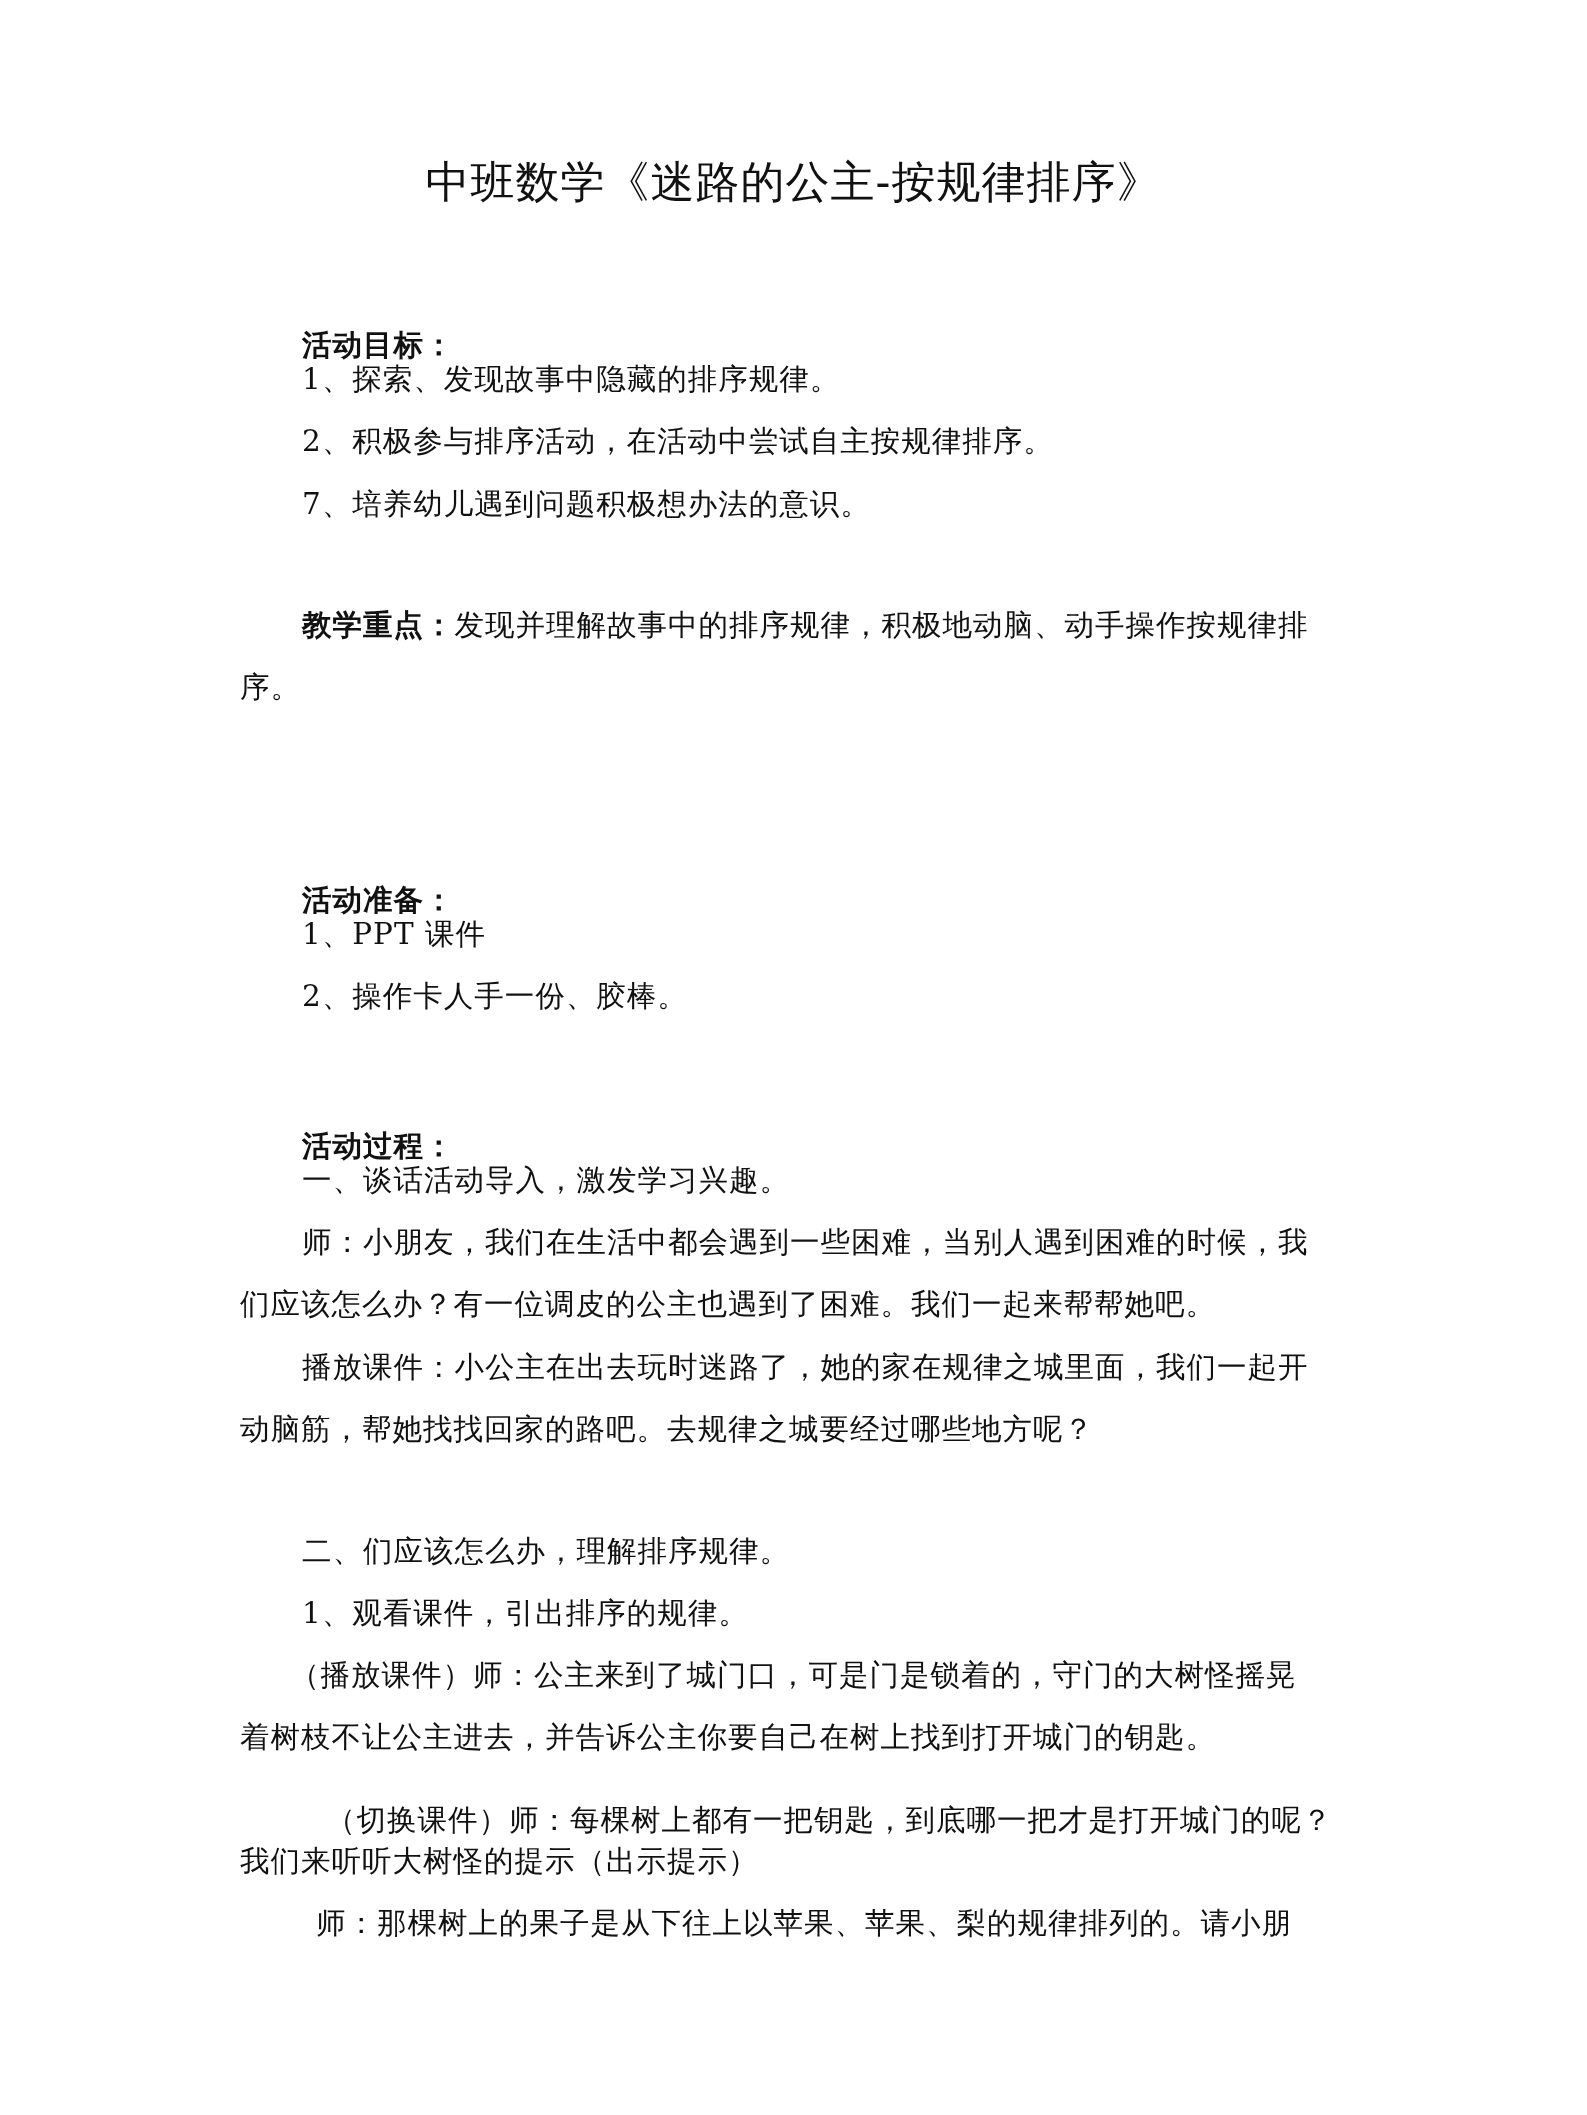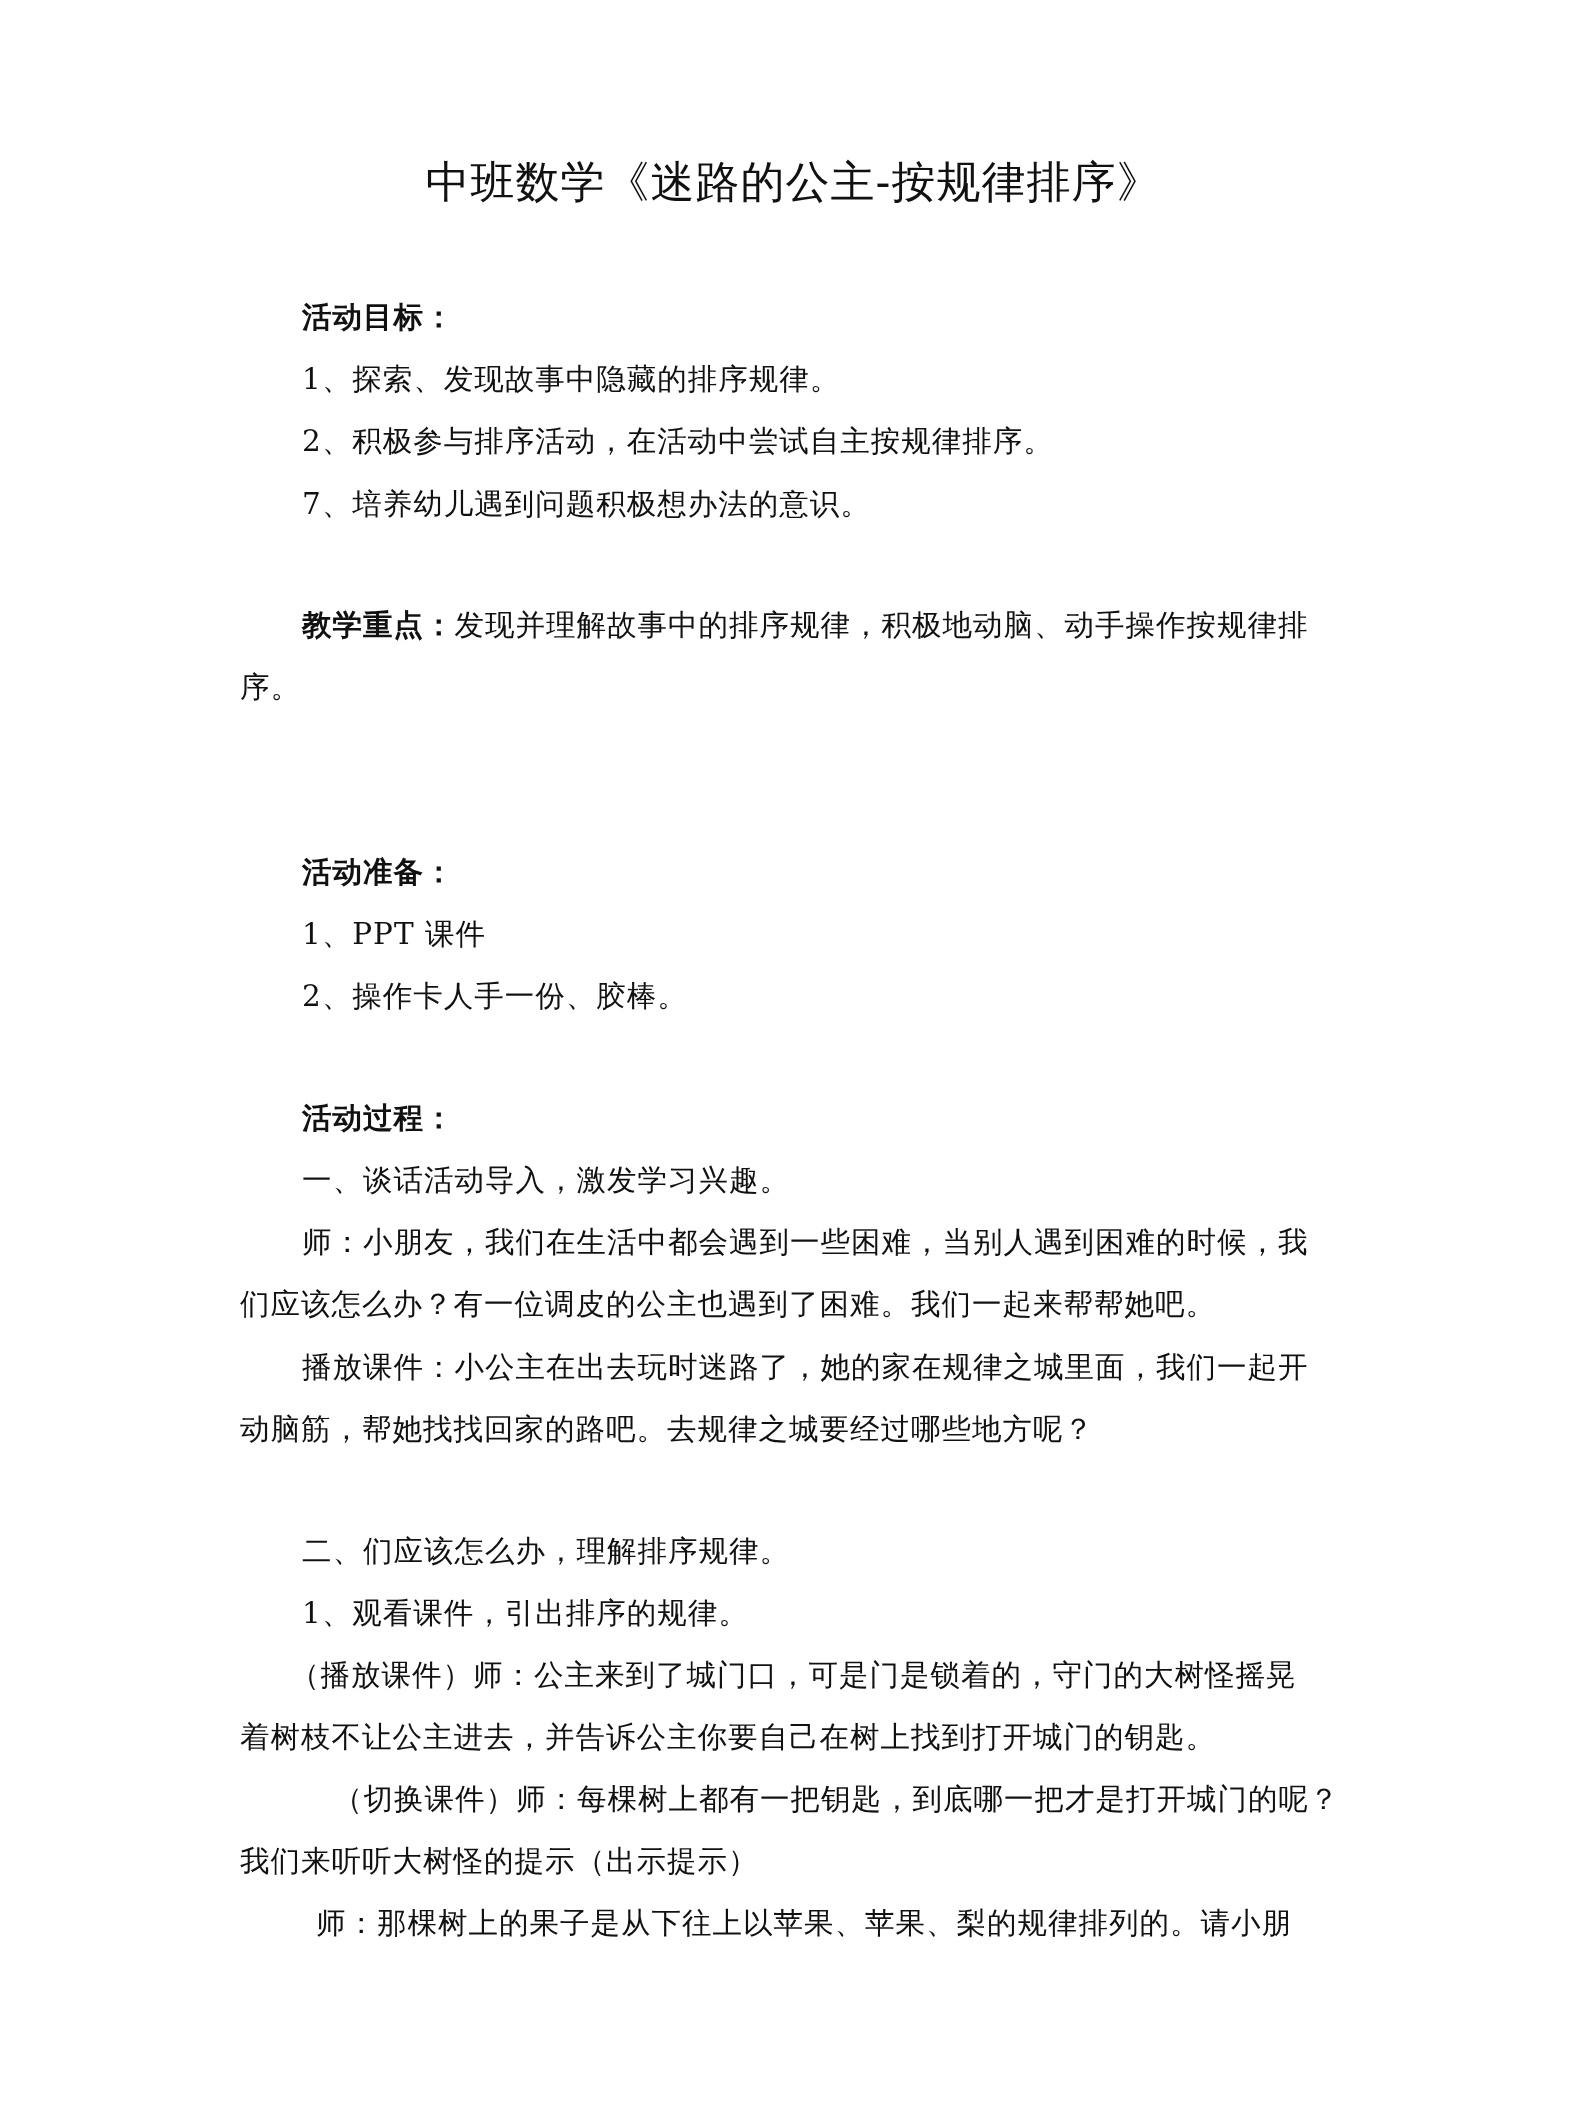--- a/index.html
+++ b/index.html
@@ -15,23 +15,23 @@
     font-family: "DejaVu Serif", "Liberation Serif", serif;
     letter-spacing: 1px;
   }
   .line {
     position: absolute; left: 240px; width: 1112px;
     font-size: 29.5px; line-height: 40px; white-space: nowrap;
     letter-spacing: 1px;
   }
   .ind { left: 302px; }
   .ind2 { left: 290px; }
-  .ind3 { left: 333px; }
+  .ind3 { left: 326px; margin-top: 21px; }
   .ind4 { left: 316px; }
-  .bold { font-weight: bold; }
+  .bold { font-weight: bold; margin-top: 28px; }
 </style>
 </head>
 <body>
 
 <div class="page">
   <div class="title">中班数学《迷路的公主-按规律排序》</div>
 
   <div class="line ind bold" style="top:297px">活动目标：</div>
   <div class="line ind" style="top:359px">1、探索、发现故事中隐藏的排序规律。</div>
   <div class="line ind" style="top:421px">2、积极参与排序活动，在活动中尝试自主按规律排序。</div>

